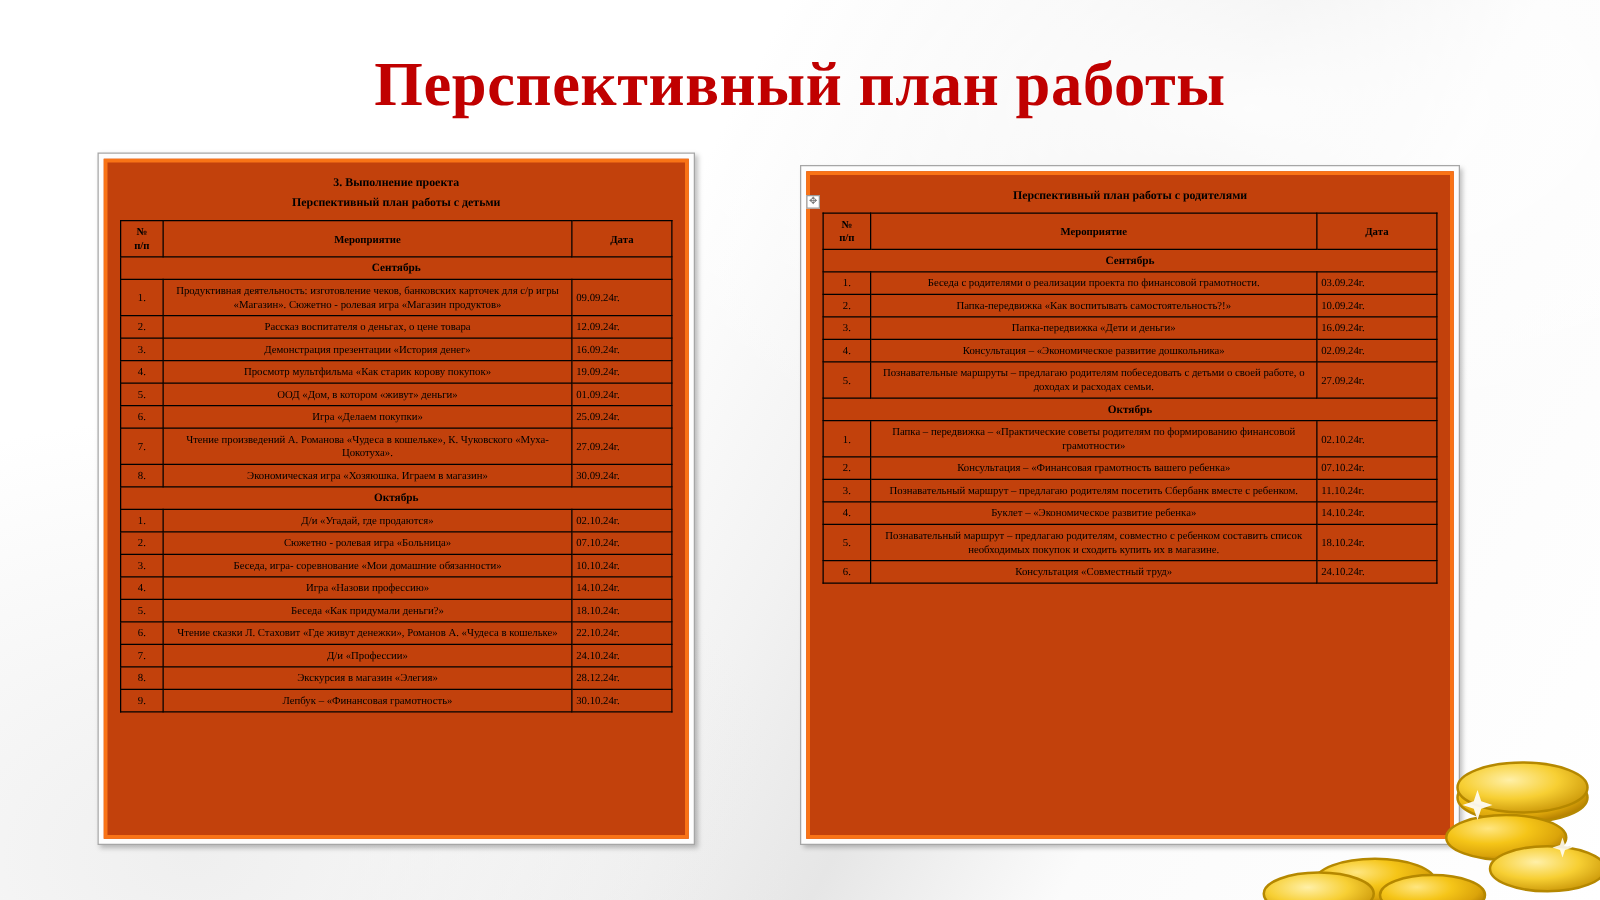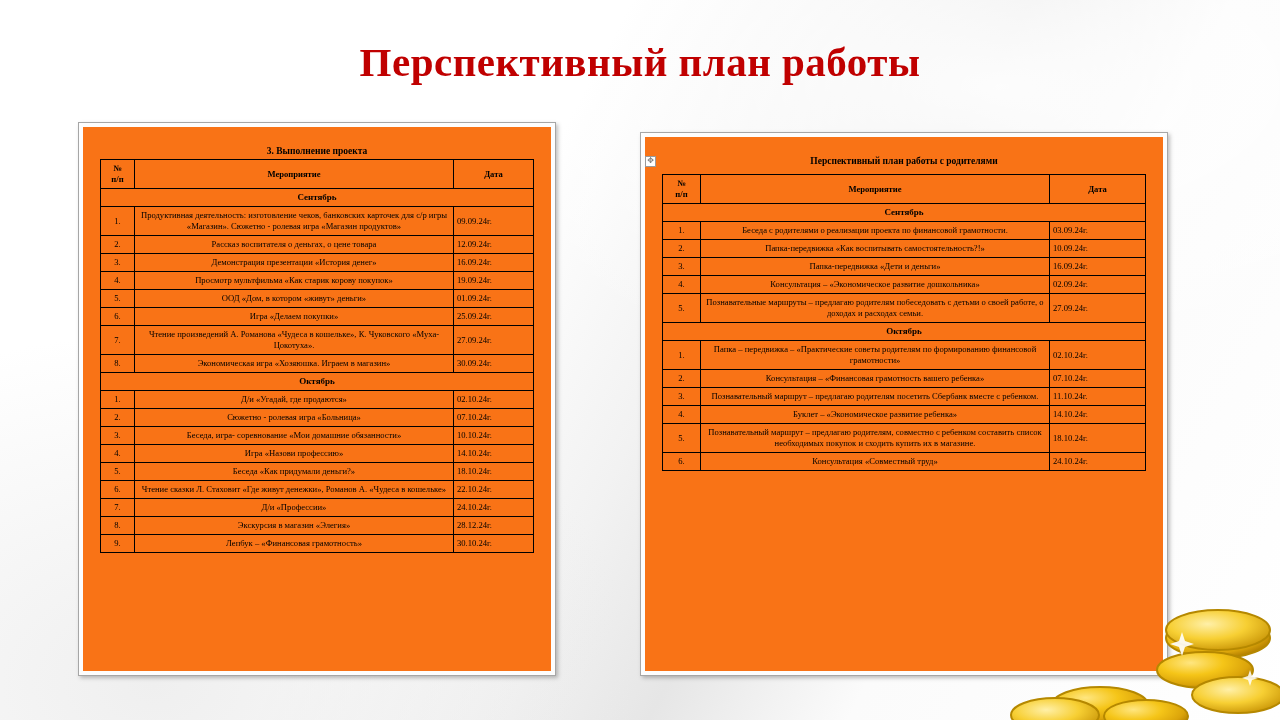--- a/index.html
+++ b/index.html
@@ -29,40 +29,40 @@
       radial-gradient(ellipse 700px 500px at 12% 95%, rgba(235,235,235,0.8) 0%, rgba(255,255,255,0) 70%);
   }
   .slide-title {
     position: absolute;
     top: 38px;
     left: 0;
     width: 100%;
     text-align: center;
     font-family: "Liberation Serif", serif;
     font-weight: bold;
-    font-size: 41px;
+    font-size: 50px;
     color: #c00000;
     letter-spacing: 0.5px;
   }
 
   
   .doc {
     position: absolute;
     background: #ffffff;
     box-sizing: border-box;
   }
   .doc-outer {
     border: 1px solid #a6a6a6;
     box-shadow: 2px 2px 4px rgba(0,0,0,0.25);
     background: #fdfdfd;
     padding: 4px;
   }
   .doc-inner {
-    border: 7px solid #f97316;
-    background: #f97316;
+    border: 3px solid #f97316;
+    background: #c2410c;
     padding: 8px 10px 6px 10px;
     height: 100%;
     box-sizing: border-box;
     overflow: hidden;
   }
   #doc-left {
     left: 78px;
     top: 122px;
     width: 478px;
     height: 554px;
@@ -157,20 +157,21 @@
 <body>
 
 <div class="slide-bg"></div>
 <div class="sheen"></div>
 
 <div class="slide-title">Перспективный план работы</div>
 
 <div class="doc doc-outer" id="doc-left">
   <div class="doc-inner">
     <div class="doc-heading">3. Выполнение проекта</div>
+    <div class="doc-heading sub">Перспективный план работы с детьми</div>
     <table class="plan">
       <colgroup>
         <col class="col-num">
           <col>
           <col class="col-dt">
       </colgroup>
       <thead>
         <tr>
           <th>
             <div>№</div>

